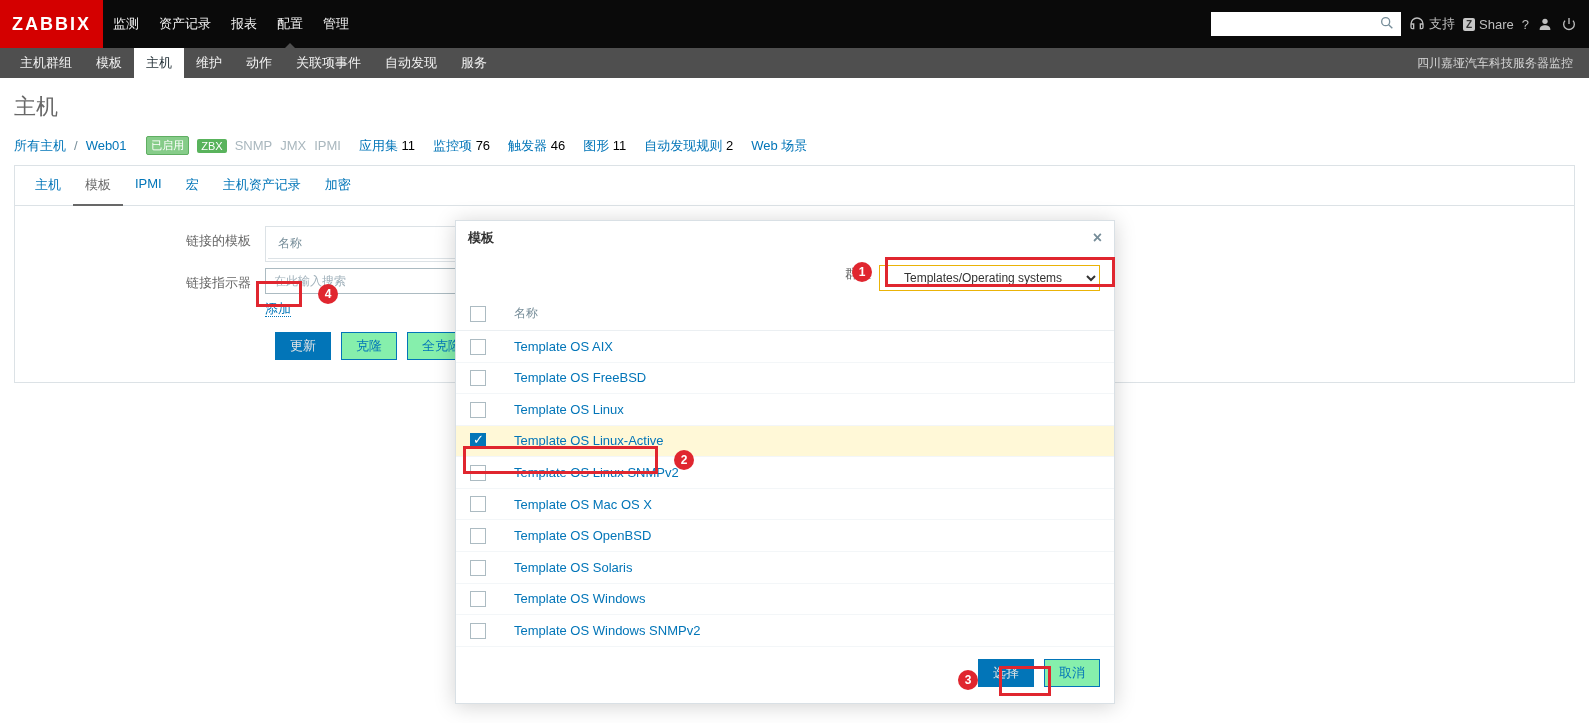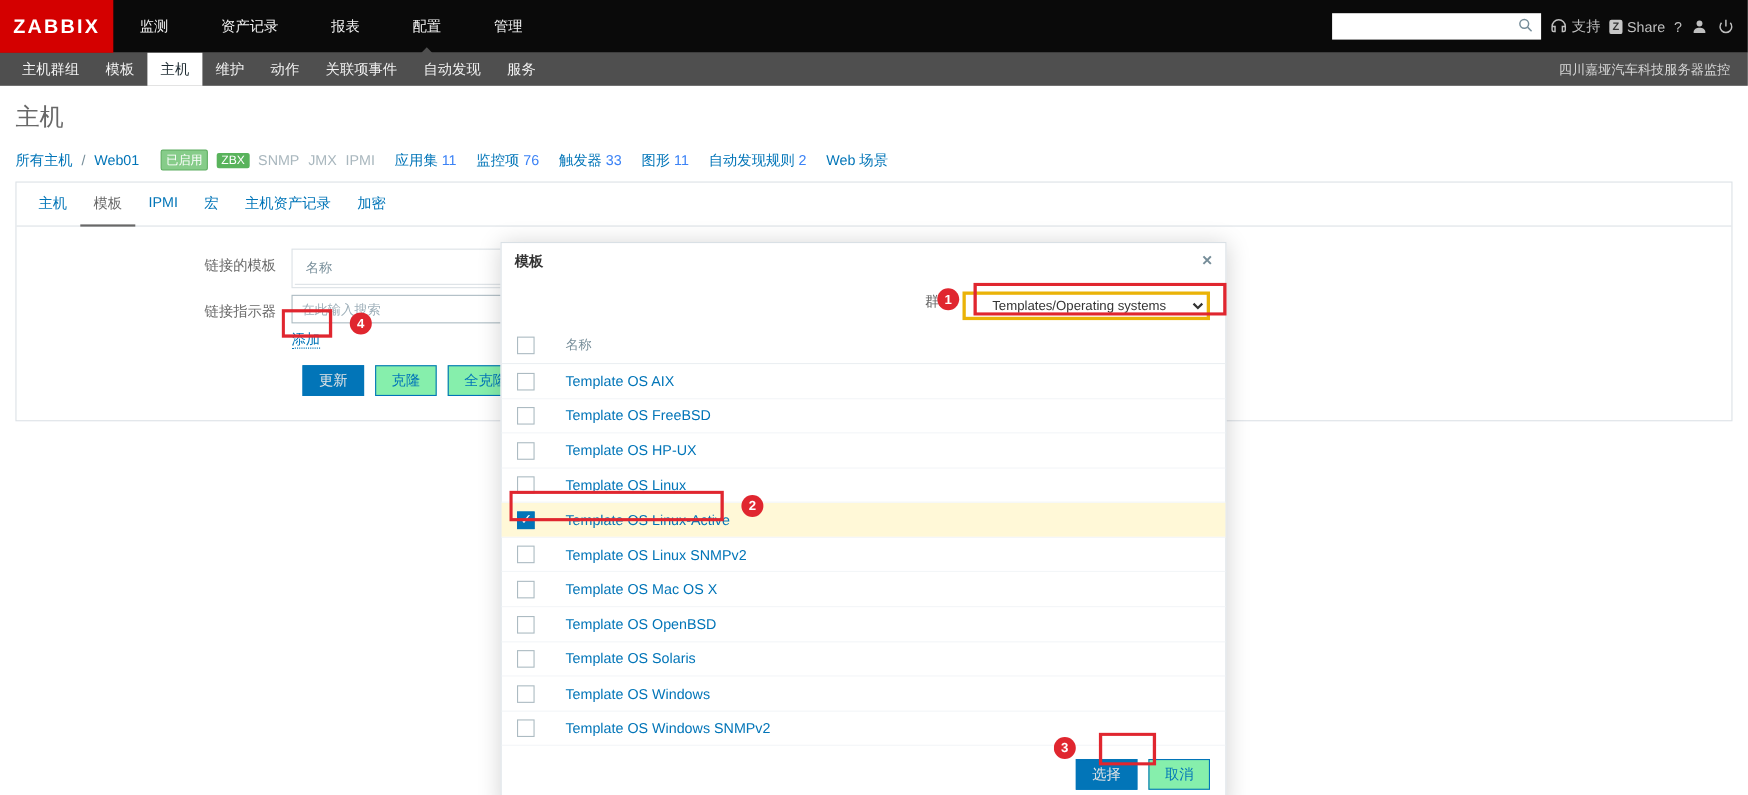--- a/index.html
+++ b/index.html
@@ -27,21 +27,21 @@
     letter-spacing: 2px;
     display: flex;
     align-items: center;
     padding: 0 12px;
     font-size: 18px;
   }
   .topnav-items { display: flex; align-items:stretch; }
   .topnav-item {
     display: flex;
     align-items: center;
-    padding: 0 24px;
+    padding: 0 10px;
     color: #f2f2f2;
     cursor: pointer;
     position: relative;
   }
   .topnav-item.active::after {
     content:'';
     position:absolute;
     bottom:-1px; left:50%; transform:translateX(-50%);
     width:0;height:0;
     border-left:6px solid transparent;
@@ -90,21 +90,21 @@
 
   
   .page { padding: 10px 14px; }
   .page-title { font-size: 22px; color:#686868; font-weight: normal; margin:4px 0 14px;}
   .crumbrow { display:flex; align-items:center; gap:8px; flex-wrap:wrap; margin-bottom:10px; font-size:13px;}
   .sep { color:#768d99;}
   .badge { font-size:11px; padding:1px 4px; border-radius:2px; color:#fff;}
   .badge-enabled { background:#86cc89; border:1px solid #5fae62;}
   .badge-zbx { background:#59b35c; }
   .badge-dim { color:#a9b7be; }
-  .crumb-link .count { color:#3b82f6;}
+  .crumb-link .count { color:#000000;}
 
   
   .tabbox { border:1px solid #dce2e6; background:#fff;}
   .tabrow { display:flex; gap:0; border-bottom:1px solid #dce2e6; padding:0 8px;}
   .tabrow .tab {
     padding:10px 12px; color:#0275b8; cursor:pointer;
   }
   .tabrow .tab.active { color:#686868; border-bottom:2px solid #686868; margin-bottom:-1px;}
 
   .formarea { padding:14px 0 18px 0;}
@@ -135,21 +135,21 @@
     background:#fff;
     box-shadow:0 2px 20px rgba(0,0,0,0.18);
     border:1px solid #d9e0e5;
     pointer-events:auto;
   }
   .modal-head { display:flex; align-items:center; justify-content:space-between; padding:8px 12px; font-weight:bold; color:#333;}
   .modal-close { color:#768d99; cursor:pointer; font-size:16px;}
   .modal-filter { display:flex; justify-content:flex-end; gap:8px; padding:10px 14px 6px;}
   .modal-filter label { color:#686868;}
   .select {
-    border:3px solid #eab308; height:26px; padding:0 20px; background:#fff; font-size:12px; color:#333; min-width:200px;
+    border:1px solid #eab308; height:26px; padding:0 20px; background:#fff; font-size:12px; color:#333; min-width:200px;
   }
   .modal-table { width:100%; border-collapse:collapse; }
   .modal-table th { text-align:left; font-weight:normal; color:#768d99; padding:8px 14px; border-bottom:1px solid #ebeff2; font-size:12px;}
   .modal-table td { padding:7px 14px; border-bottom:1px solid #f3f6f8; }
   .modal-table tr.selected td { background:#fff8d7; }
   .chk {
     width:16px;height:16px;border:1px solid #acbbc2;display:inline-block;background:#fff;vertical-align:middle;position:relative;
   }
   .chk.checked { background:#0275b8; border-color:#0275b8;}
   .chk.checked::after {
@@ -236,21 +236,21 @@
     <a>Web01</a>
     &nbsp;
     <span class="badge badge-enabled">已启用</span>
     <span class="badge badge-zbx">ZBX</span>
     <span class="badge-dim">SNMP</span>
     <span class="badge-dim">JMX</span>
     <span class="badge-dim">IPMI</span>
     <span id="crumb-links" style="display:flex;gap:18px;margin-left:10px;">
         <a class="crumb-link">应用集<span class="count"> 11</span></a>
         <a class="crumb-link">监控项<span class="count"> 76</span></a>
-        <a class="crumb-link">触发器<span class="count"> 33</span></a>
+        <a class="crumb-link">触发器<span class="count"> 46</span></a>
         <a class="crumb-link">图形<span class="count"> 11</span></a>
         <a class="crumb-link">自动发现规则<span class="count"> 2</span></a>
         <a class="crumb-link">Web 场景</a>
       </span>
   </div>
 
   <div class="tabbox">
     <div class="tabrow" id="host-tabs">
         <div class="tab">主机</div>
         <div class="tab active">模板</div>
@@ -321,24 +321,20 @@
           <tr>
             <td><span class="chk"></span></td>
             <td><a>Template OS AIX</a></td>
           </tr>
           <tr>
             <td><span class="chk"></span></td>
             <td><a>Template OS FreeBSD</a></td>
           </tr>
           <tr>
             <td><span class="chk"></span></td>
-            <td><a>Template OS HP-UX</a></td>
-          </tr>
-          <tr>
-            <td><span class="chk"></span></td>
             <td><a>Template OS Linux</a></td>
           </tr>
           <tr class="selected">
             <td><span class="chk checked"></span></td>
             <td><a>Template OS Linux-Active</a></td>
           </tr>
           <tr>
             <td><span class="chk"></span></td>
             <td><a>Template OS Linux SNMPv2</a></td>
           </tr>

